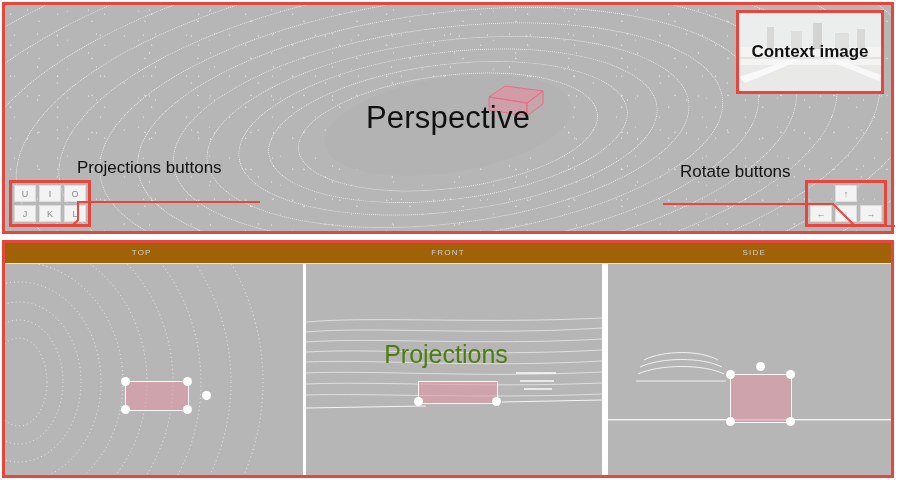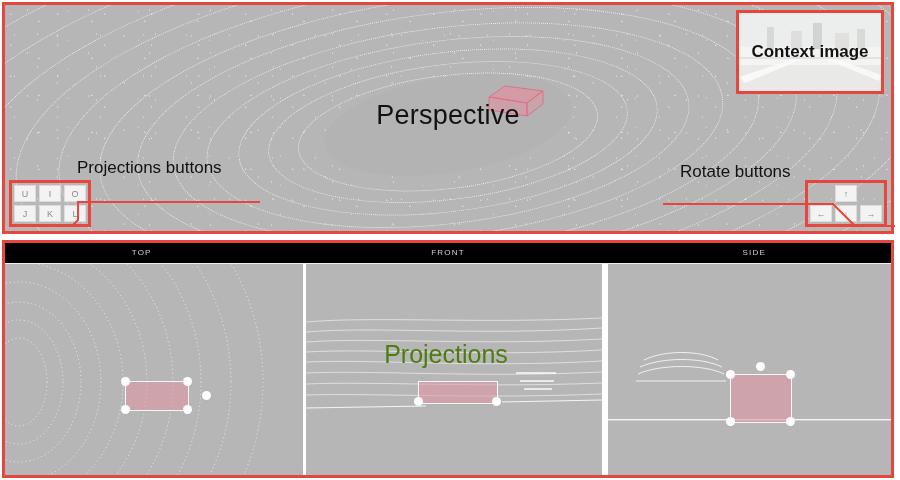--- a/index.html
+++ b/index.html
@@ -39,21 +39,21 @@
       radial-gradient(circle at 88% 22%, rgba(255,255,255,.4) 0.7px, transparent 1px),
       radial-gradient(circle at 22% 74%, rgba(255,255,255,.5) 0.7px, transparent 1px),
       radial-gradient(circle at 55% 88%, rgba(255,255,255,.45) 0.7px, transparent 1px),
       radial-gradient(circle at 78% 66%, rgba(255,255,255,.4) 0.7px, transparent 1px);
     background-size:47px 31px,61px 43px,53px 37px,71px 29px,43px 41px,59px 33px,67px 47px;
     opacity:.85;
   }
 
   .persp-label{
     position:absolute;left:0;right:0;top:95px;text-align:center;
-    font-size:27px;color:#111;letter-spacing:.2px;
+    font-size:31px;color:#111;letter-spacing:.2px;
   }
 
   
   .cuboid{position:absolute;left:482px;top:78px;width:58px;height:36px;}
 
   
   .ctx-box{
     position:absolute;right:7px;top:5px;width:148px;height:84px;
     border:3px solid #e8453c;box-sizing:border-box;
     background:#f2f2f2;overflow:hidden;font-weight:bold;
@@ -89,21 +89,21 @@
   .anno{position:absolute;font-size:17px;color:#111;white-space:nowrap;}
   .leader{position:absolute;overflow:visible;}
 
   
   .proj-panel{
     position:absolute;left:2px;top:240px;width:892px;height:238px;
     border:3px solid #e8453c;box-sizing:border-box;
     background:#ffffff;overflow:hidden;
   }
   .proj-header{
-    display:flex;height:20px;background:#000000;
+    display:flex;height:20px;background:#a16207;
     border-bottom:1px solid #ededed;
     gap:33px;
   }
   .proj-header div{
     flex:1;text-align:center;font-size:8px;color:#cfcfcf;
     letter-spacing:1.2px;line-height:20px;
   }
   .proj-views{display:flex;height:212px;background:#ffffff;}
   .view{position:relative;background:#b6b6b6;overflow:hidden;height:100%;}
   .view.top{width:298px;}

